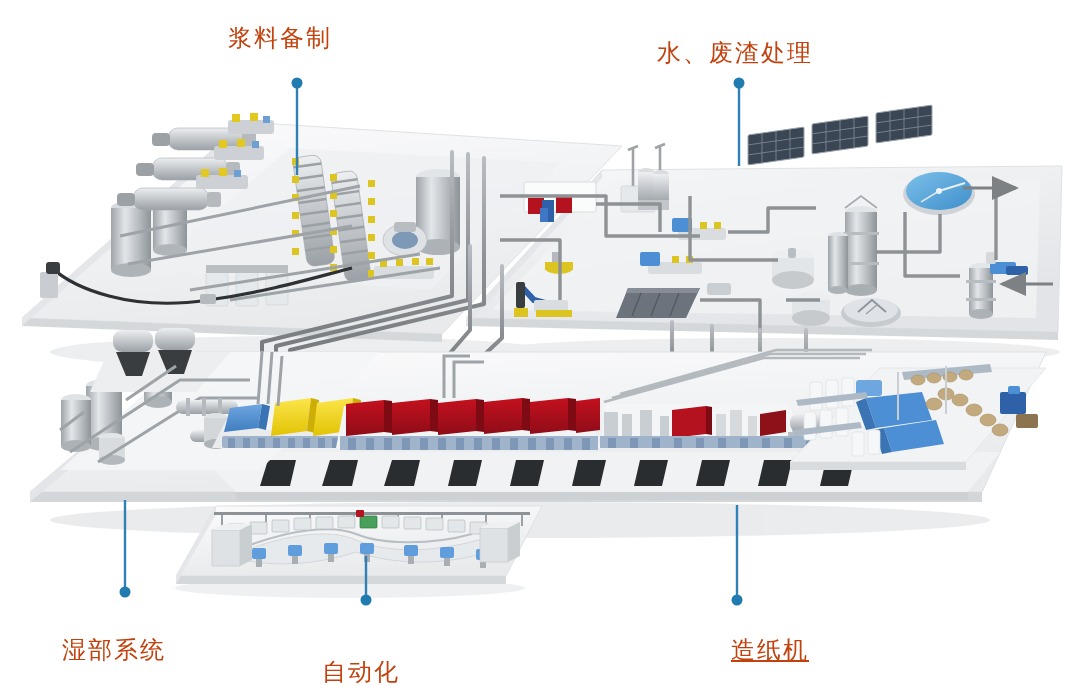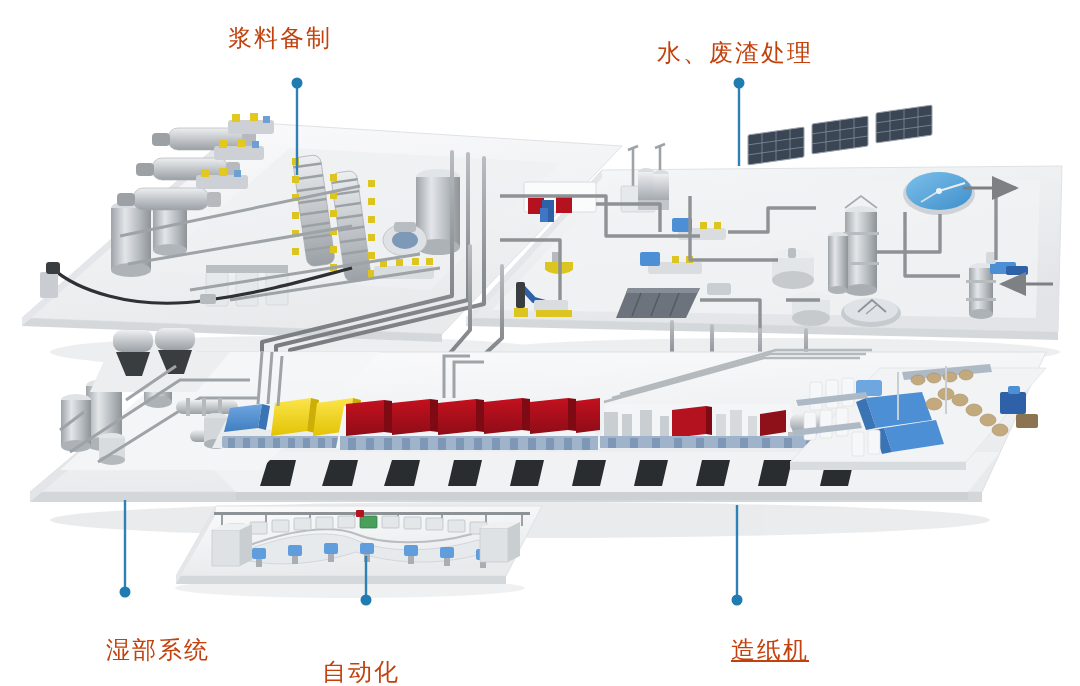--- a/index.html
+++ b/index.html
@@ -777,17 +777,17 @@
       <circle cx="366" cy="600" r="5.5" fill="#1f7bb0"></circle>
     </g>
     <g>
       <line x1="737" y1="505" x2="737" y2="600" stroke="#2f80b5" stroke-width="2.4"></line>
       <circle cx="737" cy="600" r="5.5" fill="#1f7bb0"></circle>
     </g>
   </svg>
 
   <div class="label nosel" style="left:228px;top:22px;">浆料备制</div>
   <div class="label nosel" style="left:657px;top:22px;margin-top:15px;">水、废渣处理</div>
-  <div class="label nosel" style="left:62px;top:634px;margin-left:44px;">湿部系统</div>
+  <div class="label nosel" style="left:62px;top:634px;">湿部系统</div>
   <div class="label nosel" style="left:322px;top:656px;">自动化</div>
   <div class="label nosel" style="left:731px;top:634px;text-decoration:underline;">造纸机</div>
 
 </div>
 
 </body></html>

